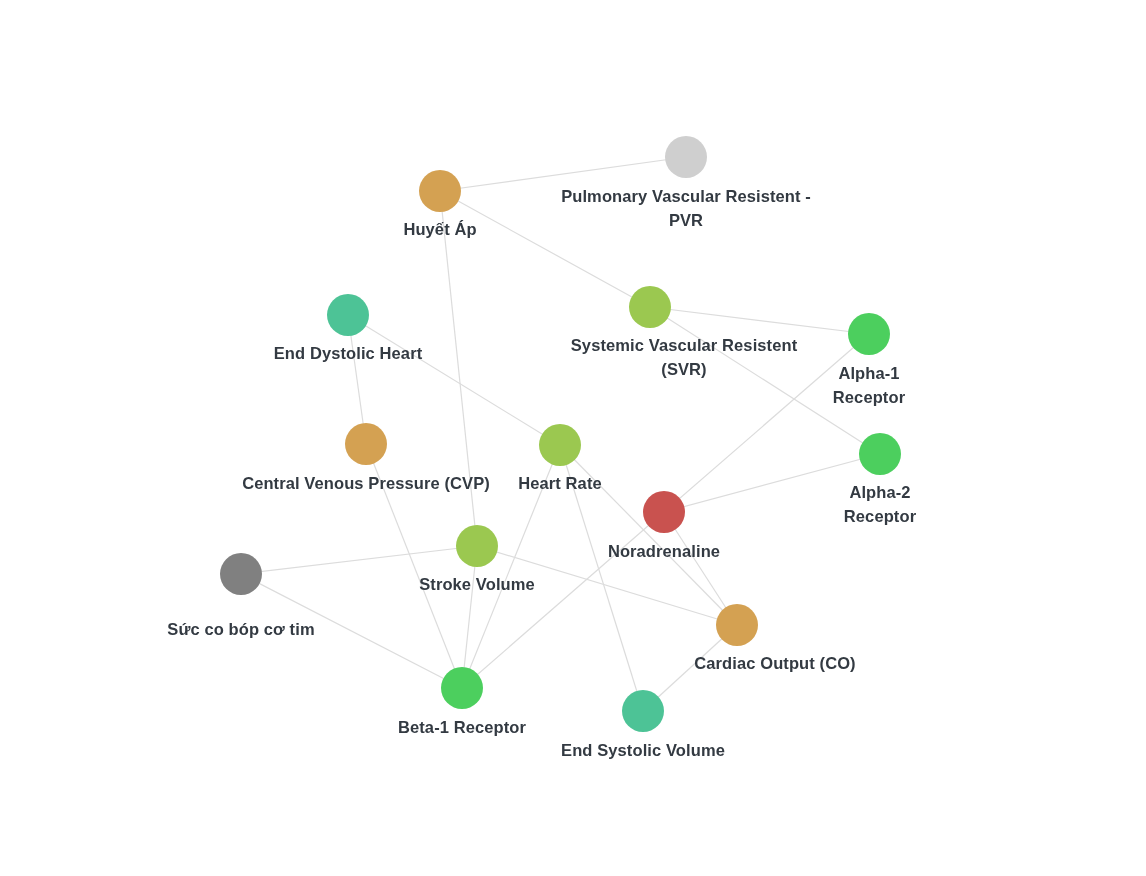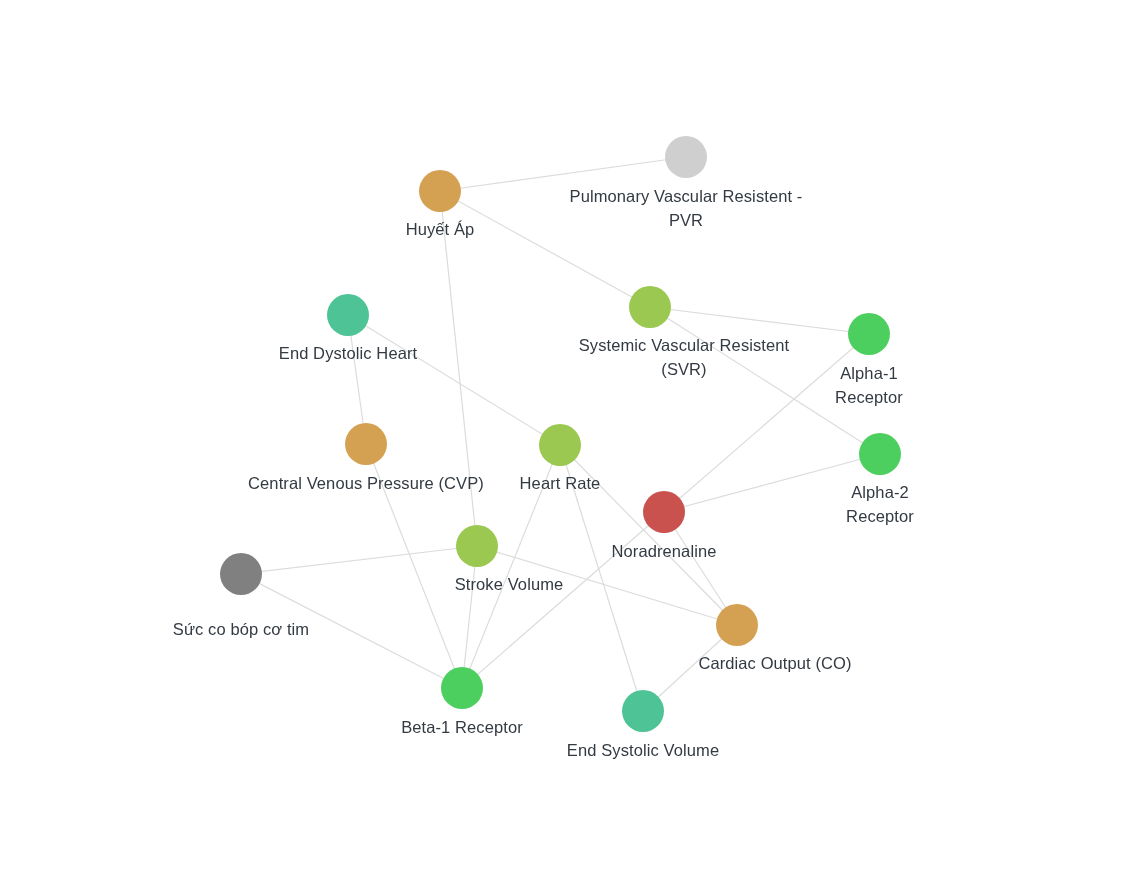--- a/index.html
+++ b/index.html
@@ -11,20 +11,21 @@
     font-family: "Liberation Sans", sans-serif;
     width: 1146px;
     height: 876px;
     overflow: hidden;
   }
   #graph-canvas {
     position: relative;
     width: 954px;
     height: 876px;
     background: #ffffff;
+    font-weight: bold;
   }
   #edge-layer {
     position: absolute;
     left: 0;
     top: 0;
     width: 1146px;
     height: 876px;
   }
   .graph-node {
     position: absolute;
@@ -90,19 +91,19 @@
 PVR</div>
       <div class="node-label" style="left: 440px; top: 217px;">Huyết Áp</div>
       <div class="node-label" style="left: 348px; top: 341px;">End Dystolic Heart</div>
       <div class="node-label" style="left: 650px; top: 333px; margin-left: 34px;">Systemic Vascular Resistent
 (SVR)</div>
       <div class="node-label" style="left: 869px; top: 361px;">Alpha-1 Receptor</div>
       <div class="node-label" style="left: 366px; top: 471px; text-align: right;">Central Venous Pressure (CVP)</div>
       <div class="node-label" style="left: 560px; top: 471px;">Heart Rate</div>
       <div class="node-label" style="left: 880px; top: 480px;">Alpha-2 Receptor</div>
       <div class="node-label" style="left: 664px; top: 539px;">Noradrenaline</div>
-      <div class="node-label" style="left: 477px; top: 572px; margin-left: 32px;">Stroke Volume</div>
+      <div class="node-label" style="left: 477px; top: 572px;">Stroke Volume</div>
       <div class="node-label" style="left: 241px; top: 601px; margin-top: 16px;">Sức co bóp cơ tim</div>
       <div class="node-label" style="left: 775px; top: 651px;">Cardiac Output (CO)</div>
       <div class="node-label" style="left: 462px; top: 715px;">Beta-1 Receptor</div>
       <div class="node-label" style="left: 643px; top: 738px;">End Systolic Volume</div>
     </div>
 </div>
 
 </body></html>

